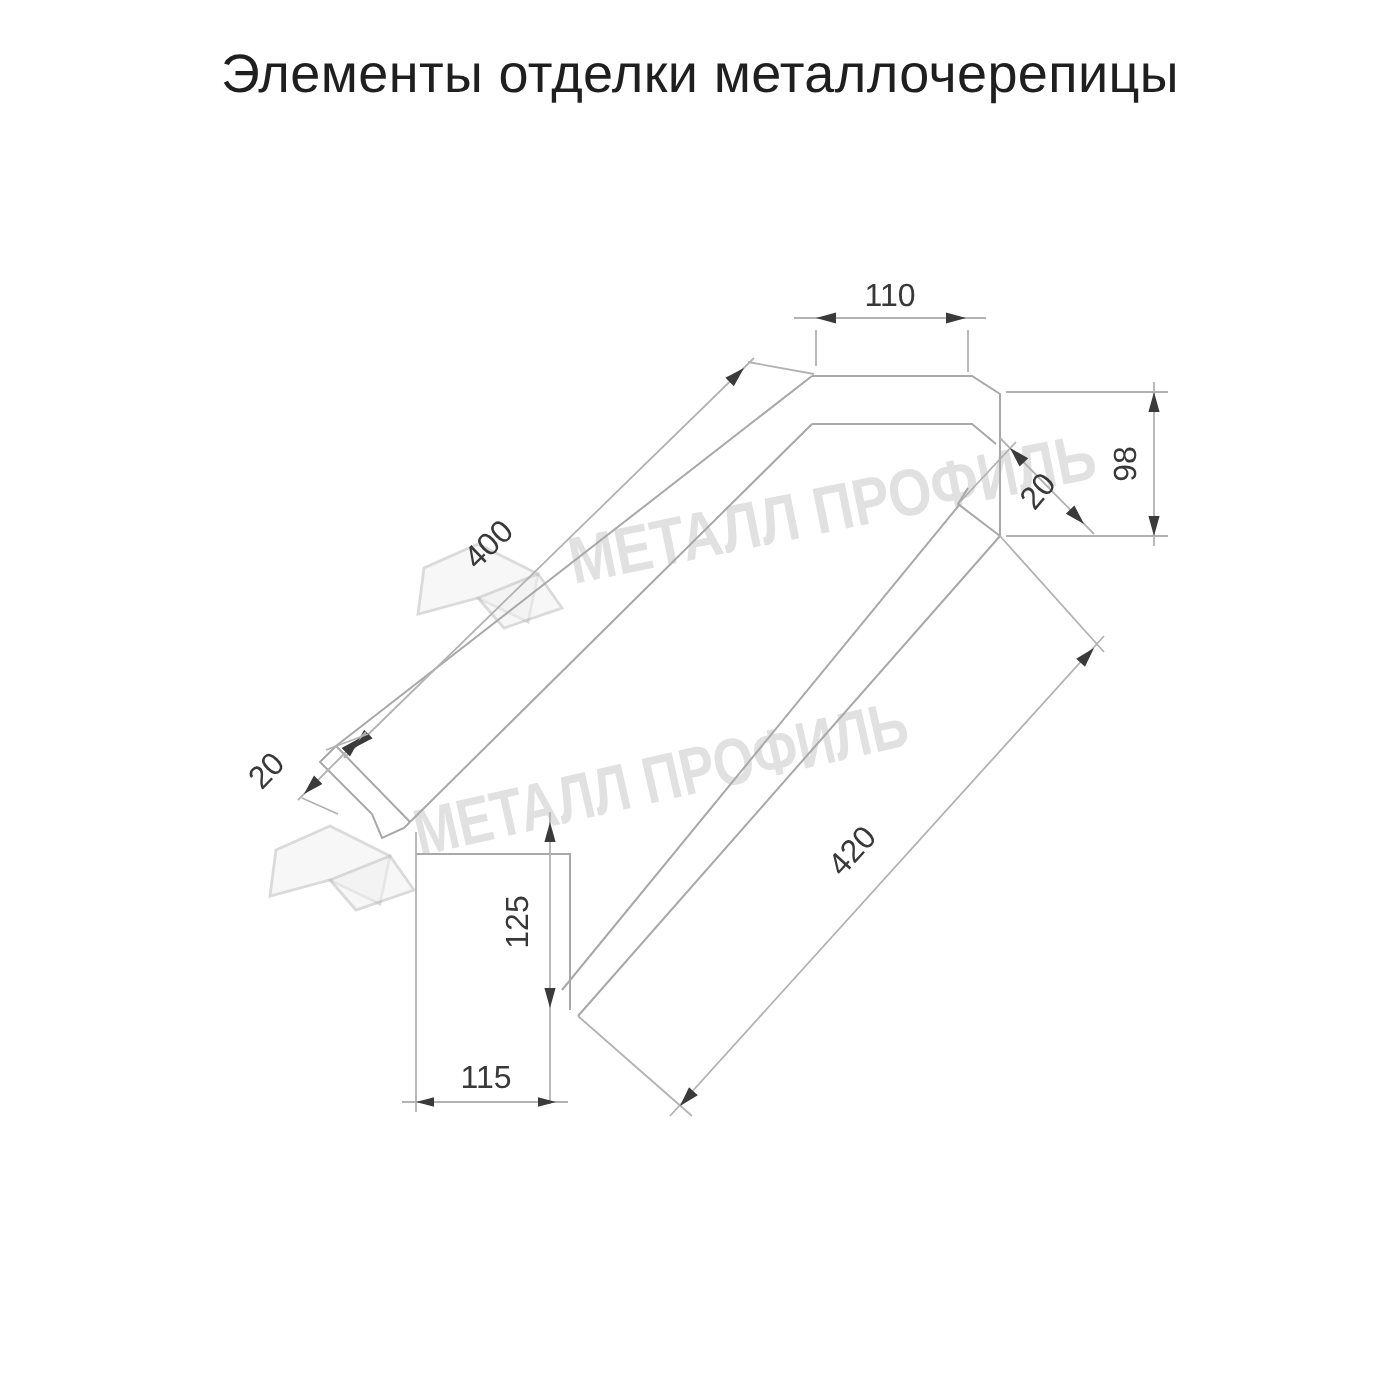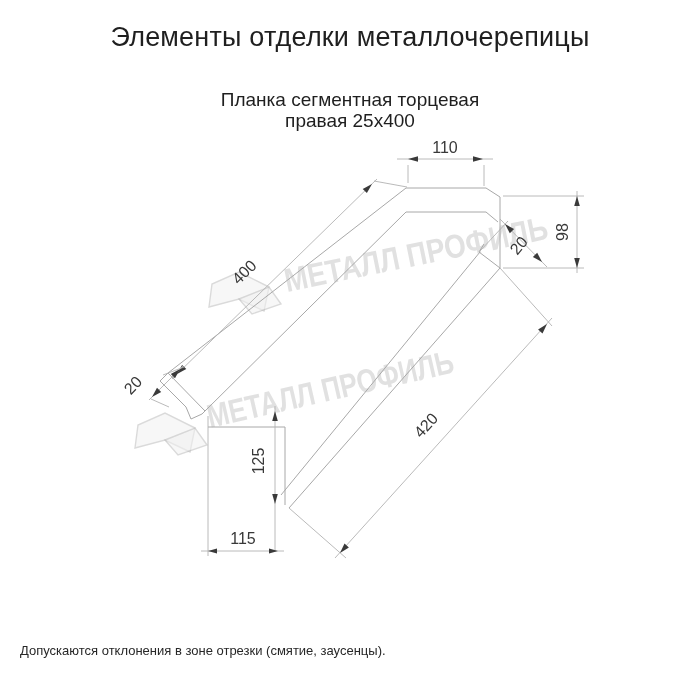--- a/index.html
+++ b/index.html
@@ -19,24 +19,20 @@
     font-family:"Liberation Sans","DejaVu Sans",sans-serif;}
   .wm-logo{stroke:#bdbdbd;stroke-width:1.4;fill:#f1f1f1;opacity:0.55;}
 </style>
 </head>
 <body>
 
 <div class="stage">
 
   <div class="page-title">Элементы отделки металлочерепицы</div>
 
-  <div class="product-title">
-    <div>Планка сегментная торцевая</div>
-    <div>правая 25х400</div>
-  </div>
 
   <svg width="700" height="700" viewBox="0 0 700 700">
 
     <g>
       <path class="wm-logo" d="M209,307 L212,284 L239,272 L269,287 L264,311 L239,299 Z"></path>
       <path class="wm-logo" d="M239,299 L269,287 L281,304 L252,314 Z"></path>
       <g transform="rotate(-11.5 287 292)">
         <text class="wm-text" x="287" y="292" textLength="268" lengthAdjust="spacingAndGlyphs">МЕТАЛЛ ПРОФИЛЬ</text>
       </g>
     </g>
@@ -123,16 +119,15 @@
     <g>
       <path class="cad-thin" d="M208,416 L208,556"></path>
       <path class="cad-thin" d="M201,551 L284,551"></path>
       <polygon class="arr" points="208,551 217,548.6 217,553.4"></polygon>
       <polygon class="arr" points="278,551 269,548.6 269,553.4"></polygon>
       <text class="dimtxt" x="243" y="544" text-anchor="middle">115</text>
     </g>
   </svg>
 
   <div class="notes">
-    <div>Допускаются отклонения в зоне отрезки (смятие, заусенцы).</div>
   </div>
 
 </div>
 
 </body></html>

